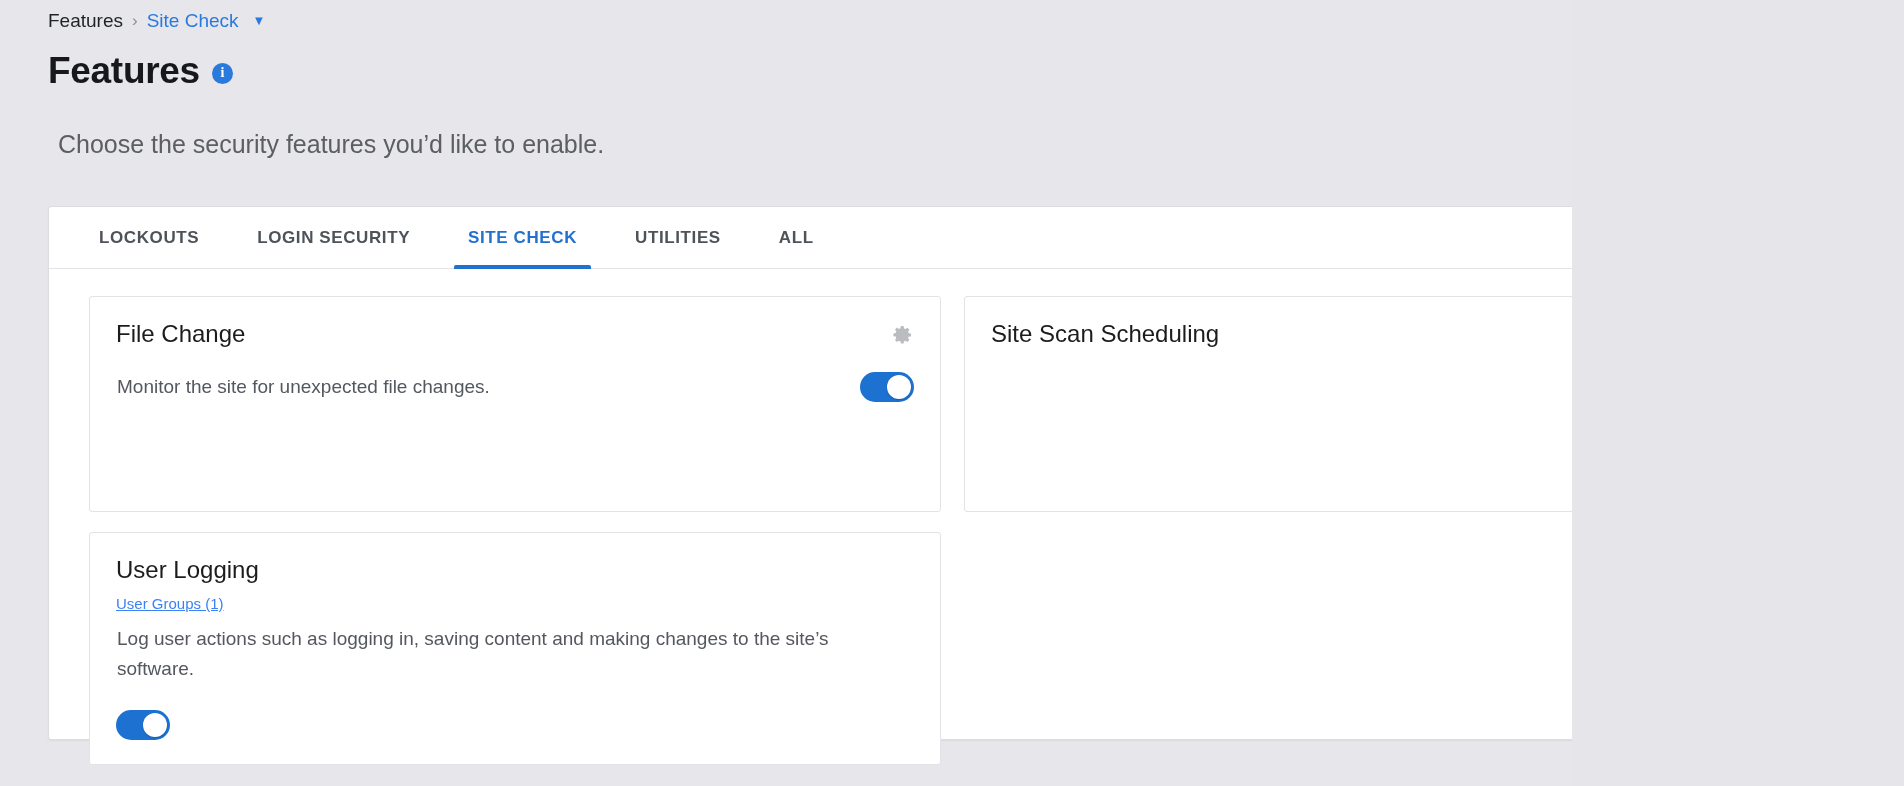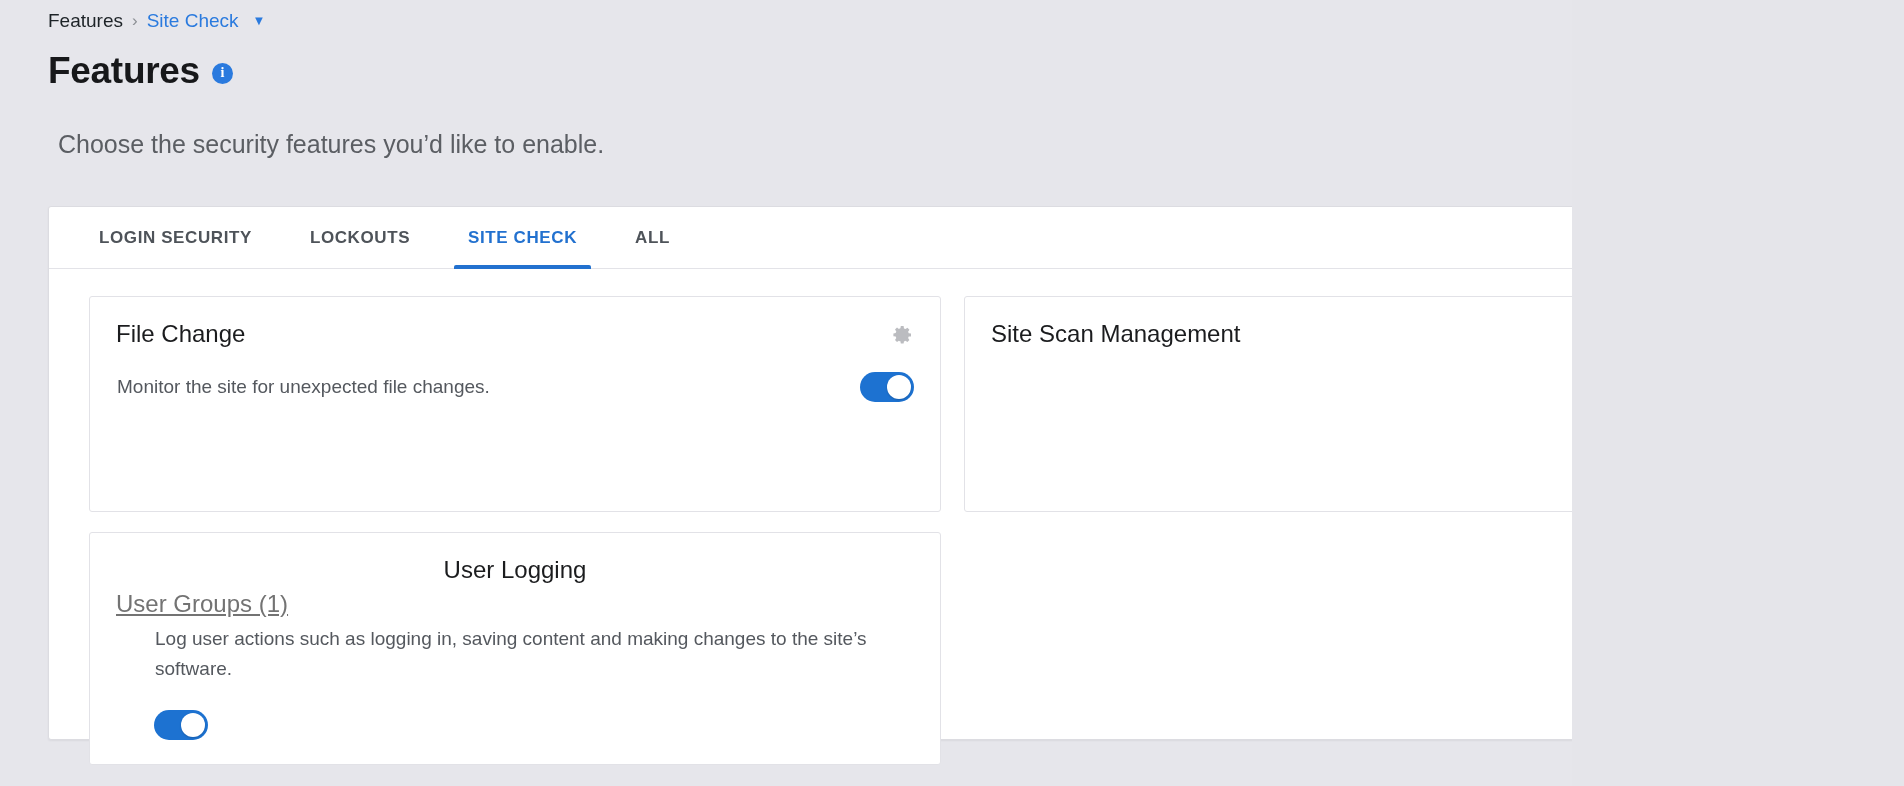--- a/index.html
+++ b/index.html
@@ -162,21 +162,21 @@
   .card {
     position: relative;
     background: #fff;
     border: 1px solid #e2e2e7;
     border-radius: 3px;
     padding: 22px 26px 24px 26px;
     min-height: 216px;
     display: flex;
     flex-direction: column;
   }
-  .card.short { min-height: 183px; align-items: center; }
+  .card.short { min-height: 183px; }
 
   .card-head {
     display: flex;
     align-items: flex-start;
     justify-content: space-between;
   }
   .card-title {
     font-size: 24px;
     font-weight: 400;
     color: #1b1c1e;
@@ -191,23 +191,23 @@
     margin-top: 4px;
     cursor: pointer;
     opacity: 0.92;
   }
   .gear-icon svg { display: block; }
 
   .card-link {
     display: inline-block;
     align-self: flex-start;
     margin-top: 6px;
-    font-size: 24px;
-    line-height: 26px;
-    color: #737373;
+    font-size: 15px;
+    line-height: 26px;
+    color: #3b82f6;
     text-decoration: underline;
     cursor: pointer;
   }
 
   .card-body {
     display: flex;
     align-items: flex-start;
     justify-content: space-between;
     gap: 24px;
     margin-top: 22px;
@@ -265,23 +265,24 @@
   <div class="title-row">
     <h1 class="page-title">Features</h1>
     <span class="info-icon">i</span>
   </div>
 
   <p class="page-subtitle">Choose the security features you’d like to enable.</p>
 
   <section class="panel">
 
     <div class="tabs">
+      <button class="tab">LOCKOUTS</button>
       <button class="tab">LOGIN SECURITY</button>
-      <button class="tab">LOCKOUTS</button>
       <button class="tab active">SITE CHECK</button>
+      <button class="tab">UTILITIES</button>
       <button class="tab">ALL</button>
     </div>
 
     <div class="cards">
 
       <article class="card">
         <div class="card-head">
           <h2 class="card-title">File Change</h2>
           <span class="gear-icon">
             <svg viewBox="0 0 24 24" width="24" height="24" aria-hidden="true">
@@ -293,21 +294,21 @@
         <div class="card-body">
           <p class="card-desc">Monitor the site for unexpected file changes.</p>
           <div class="toggle on" role="switch" aria-checked="true">
             <span class="knob"></span>
           </div>
         </div>
       </article>
 
       <article class="card">
         <div class="card-head">
-          <h2 class="card-title">Site Scan Management</h2>
+          <h2 class="card-title">Site Scan Scheduling</h2>
         </div>
       </article>
 
       <article class="card short tight">
         <div class="card-head">
           <h2 class="card-title">User Logging</h2>
         </div>
         <a class="card-link" href="#">User Groups (1)</a>
         <div class="card-body">
           <p class="card-desc wide">Log user actions such as logging in, saving content and making changes to the site’s software.</p>

